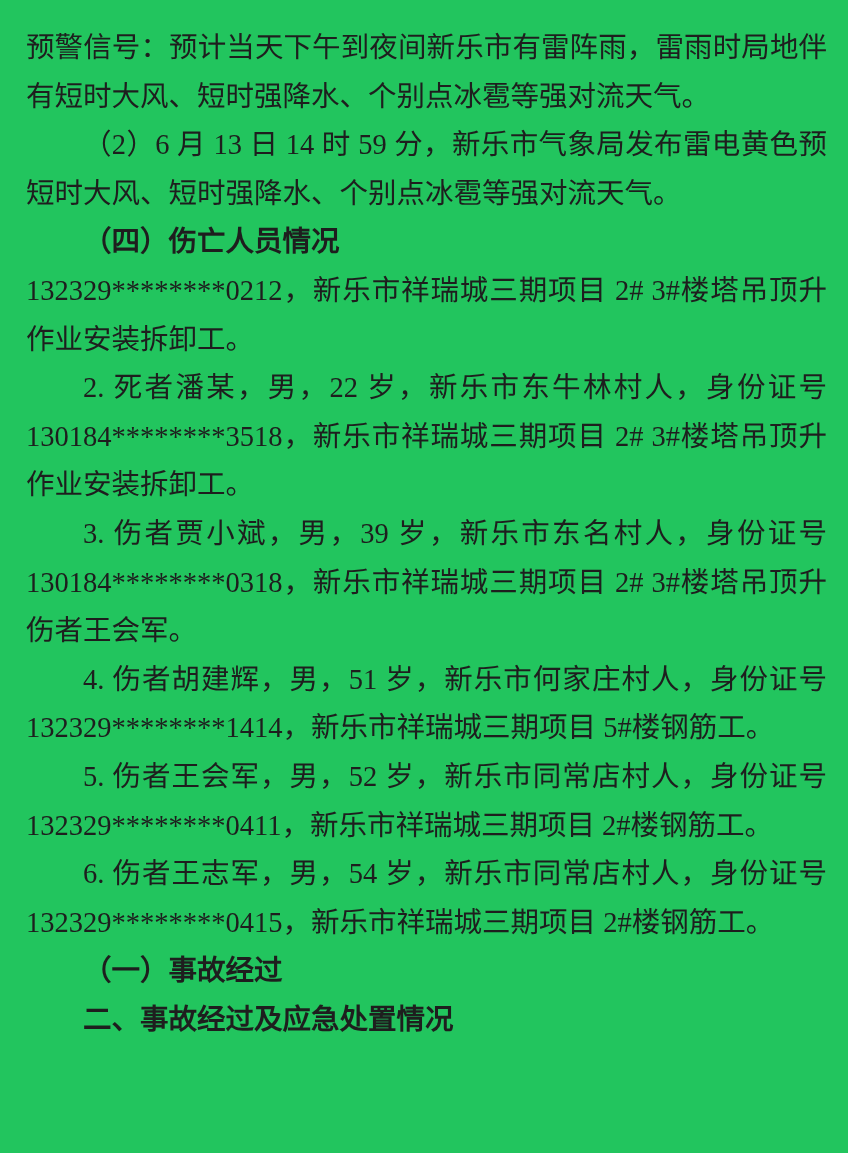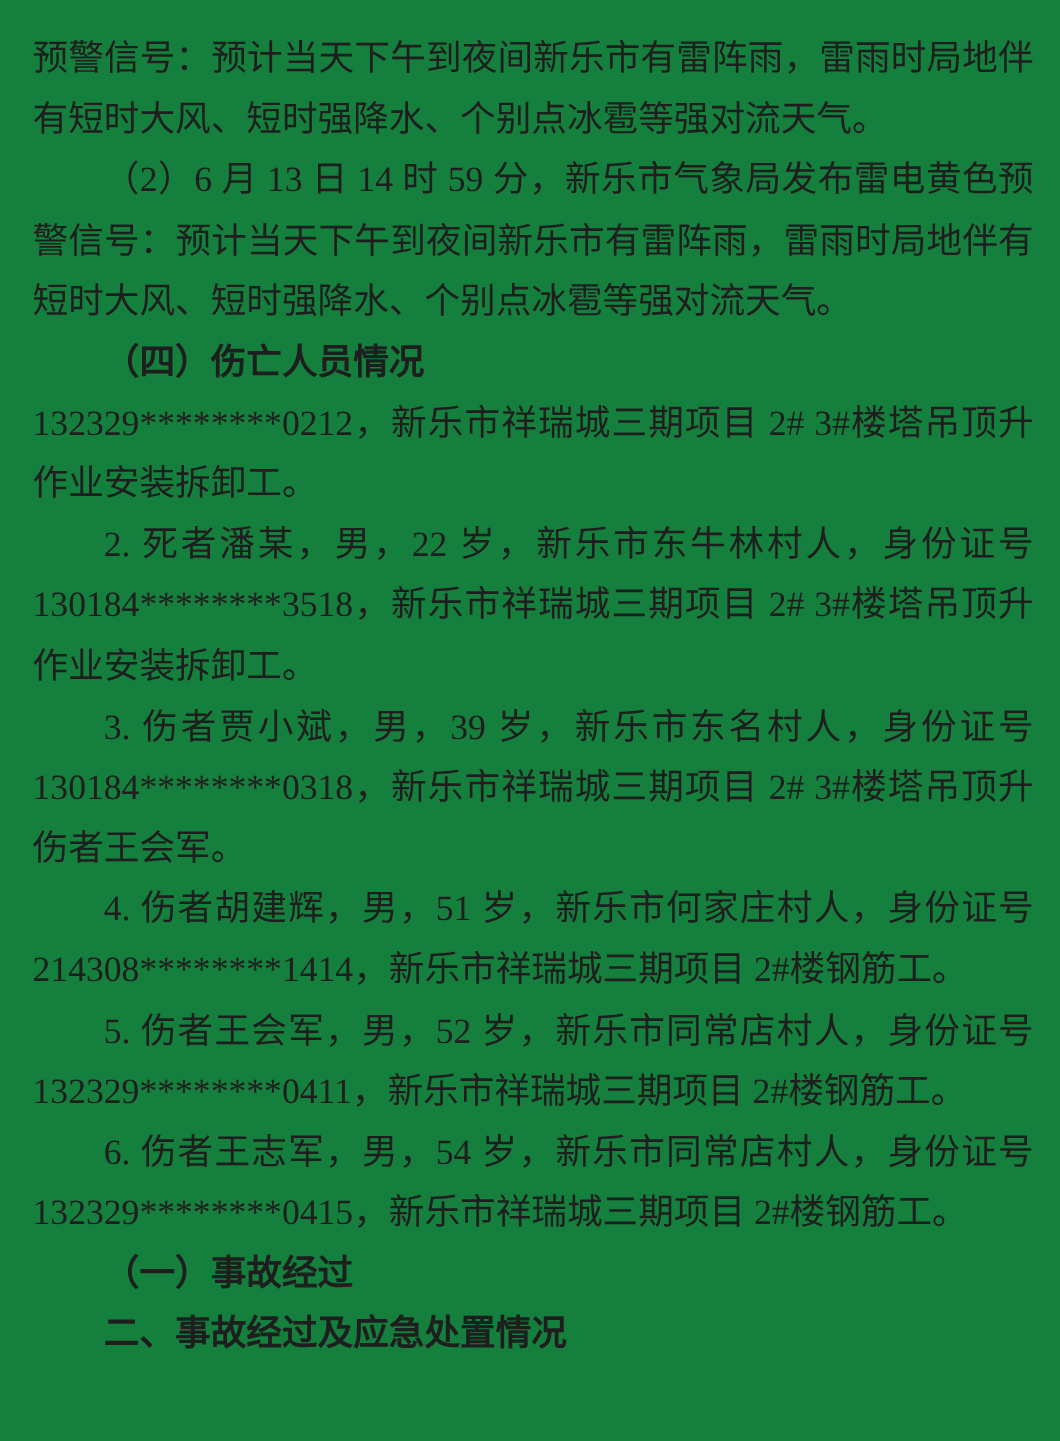--- a/index.html
+++ b/index.html
@@ -12,21 +12,21 @@
     height: 1153px;
     overflow: hidden;
     font-family: "Liberation Serif", "DejaVu Serif", serif;
     color: #1e1e1e;
   }
   .page {
     box-sizing: border-box;
     width: 848px;
     height: 1153px;
     padding: 24px 21px 0 26px;
-    background: #15803d;
+    background: #22c55e;
   }
   .ln {
     height: 48.6px;
     line-height: 48.6px;
     font-size: 28.5px;
     white-space: nowrap;
     overflow: hidden;
   }
   
   .jst {
@@ -43,32 +43,31 @@
     font-weight: 700;
   }
 </style>
 </head>
 <body>
 
 <div class="page">
   <div class="ln jst">预警信号：预计当天下午到夜间新乐市有雷阵雨，雷雨时局地伴</div>
   <div class="ln">有短时大风、短时强降水、个别点冰雹等强对流天气。</div>
   <div class="ln ind jst">（2）6 月 13 日 14 时 59 分，新乐市气象局发布雷电黄色预</div>
-  <div class="ln jst">警信号：预计当天下午到夜间新乐市有雷阵雨，雷雨时局地伴有</div>
   <div class="ln">短时大风、短时强降水、个别点冰雹等强对流天气。</div>
   <div class="ln ind hd">（四）伤亡人员情况</div>
   <div class="ln jst">132329********0212，新乐市祥瑞城三期项目 2# 3#楼塔吊顶升</div>
   <div class="ln">作业安装拆卸工。</div>
   <div class="ln ind jst">2. 死者潘某，男，22 岁，新乐市东牛林村人，身份证号</div>
   <div class="ln jst">130184********3518，新乐市祥瑞城三期项目 2# 3#楼塔吊顶升</div>
   <div class="ln">作业安装拆卸工。</div>
   <div class="ln ind jst">3. 伤者贾小斌，男，39 岁，新乐市东名村人，身份证号</div>
   <div class="ln jst">130184********0318，新乐市祥瑞城三期项目 2# 3#楼塔吊顶升</div>
   <div class="ln">伤者王会军。</div>
   <div class="ln ind jst">4. 伤者胡建辉，男，51 岁，新乐市何家庄村人，身份证号</div>
-  <div class="ln">214308********1414，新乐市祥瑞城三期项目 2#楼钢筋工。</div>
+  <div class="ln">132329********1414，新乐市祥瑞城三期项目 5#楼钢筋工。</div>
   <div class="ln ind jst">5. 伤者王会军，男，52 岁，新乐市同常店村人，身份证号</div>
   <div class="ln">132329********0411，新乐市祥瑞城三期项目 2#楼钢筋工。</div>
   <div class="ln ind jst">6. 伤者王志军，男，54 岁，新乐市同常店村人，身份证号</div>
   <div class="ln">132329********0415，新乐市祥瑞城三期项目 2#楼钢筋工。</div>
   <div class="ln ind hd">（一）事故经过</div>
   <div class="ln ind hd">二、事故经过及应急处置情况</div>
 </div>
 
 </body></html>

